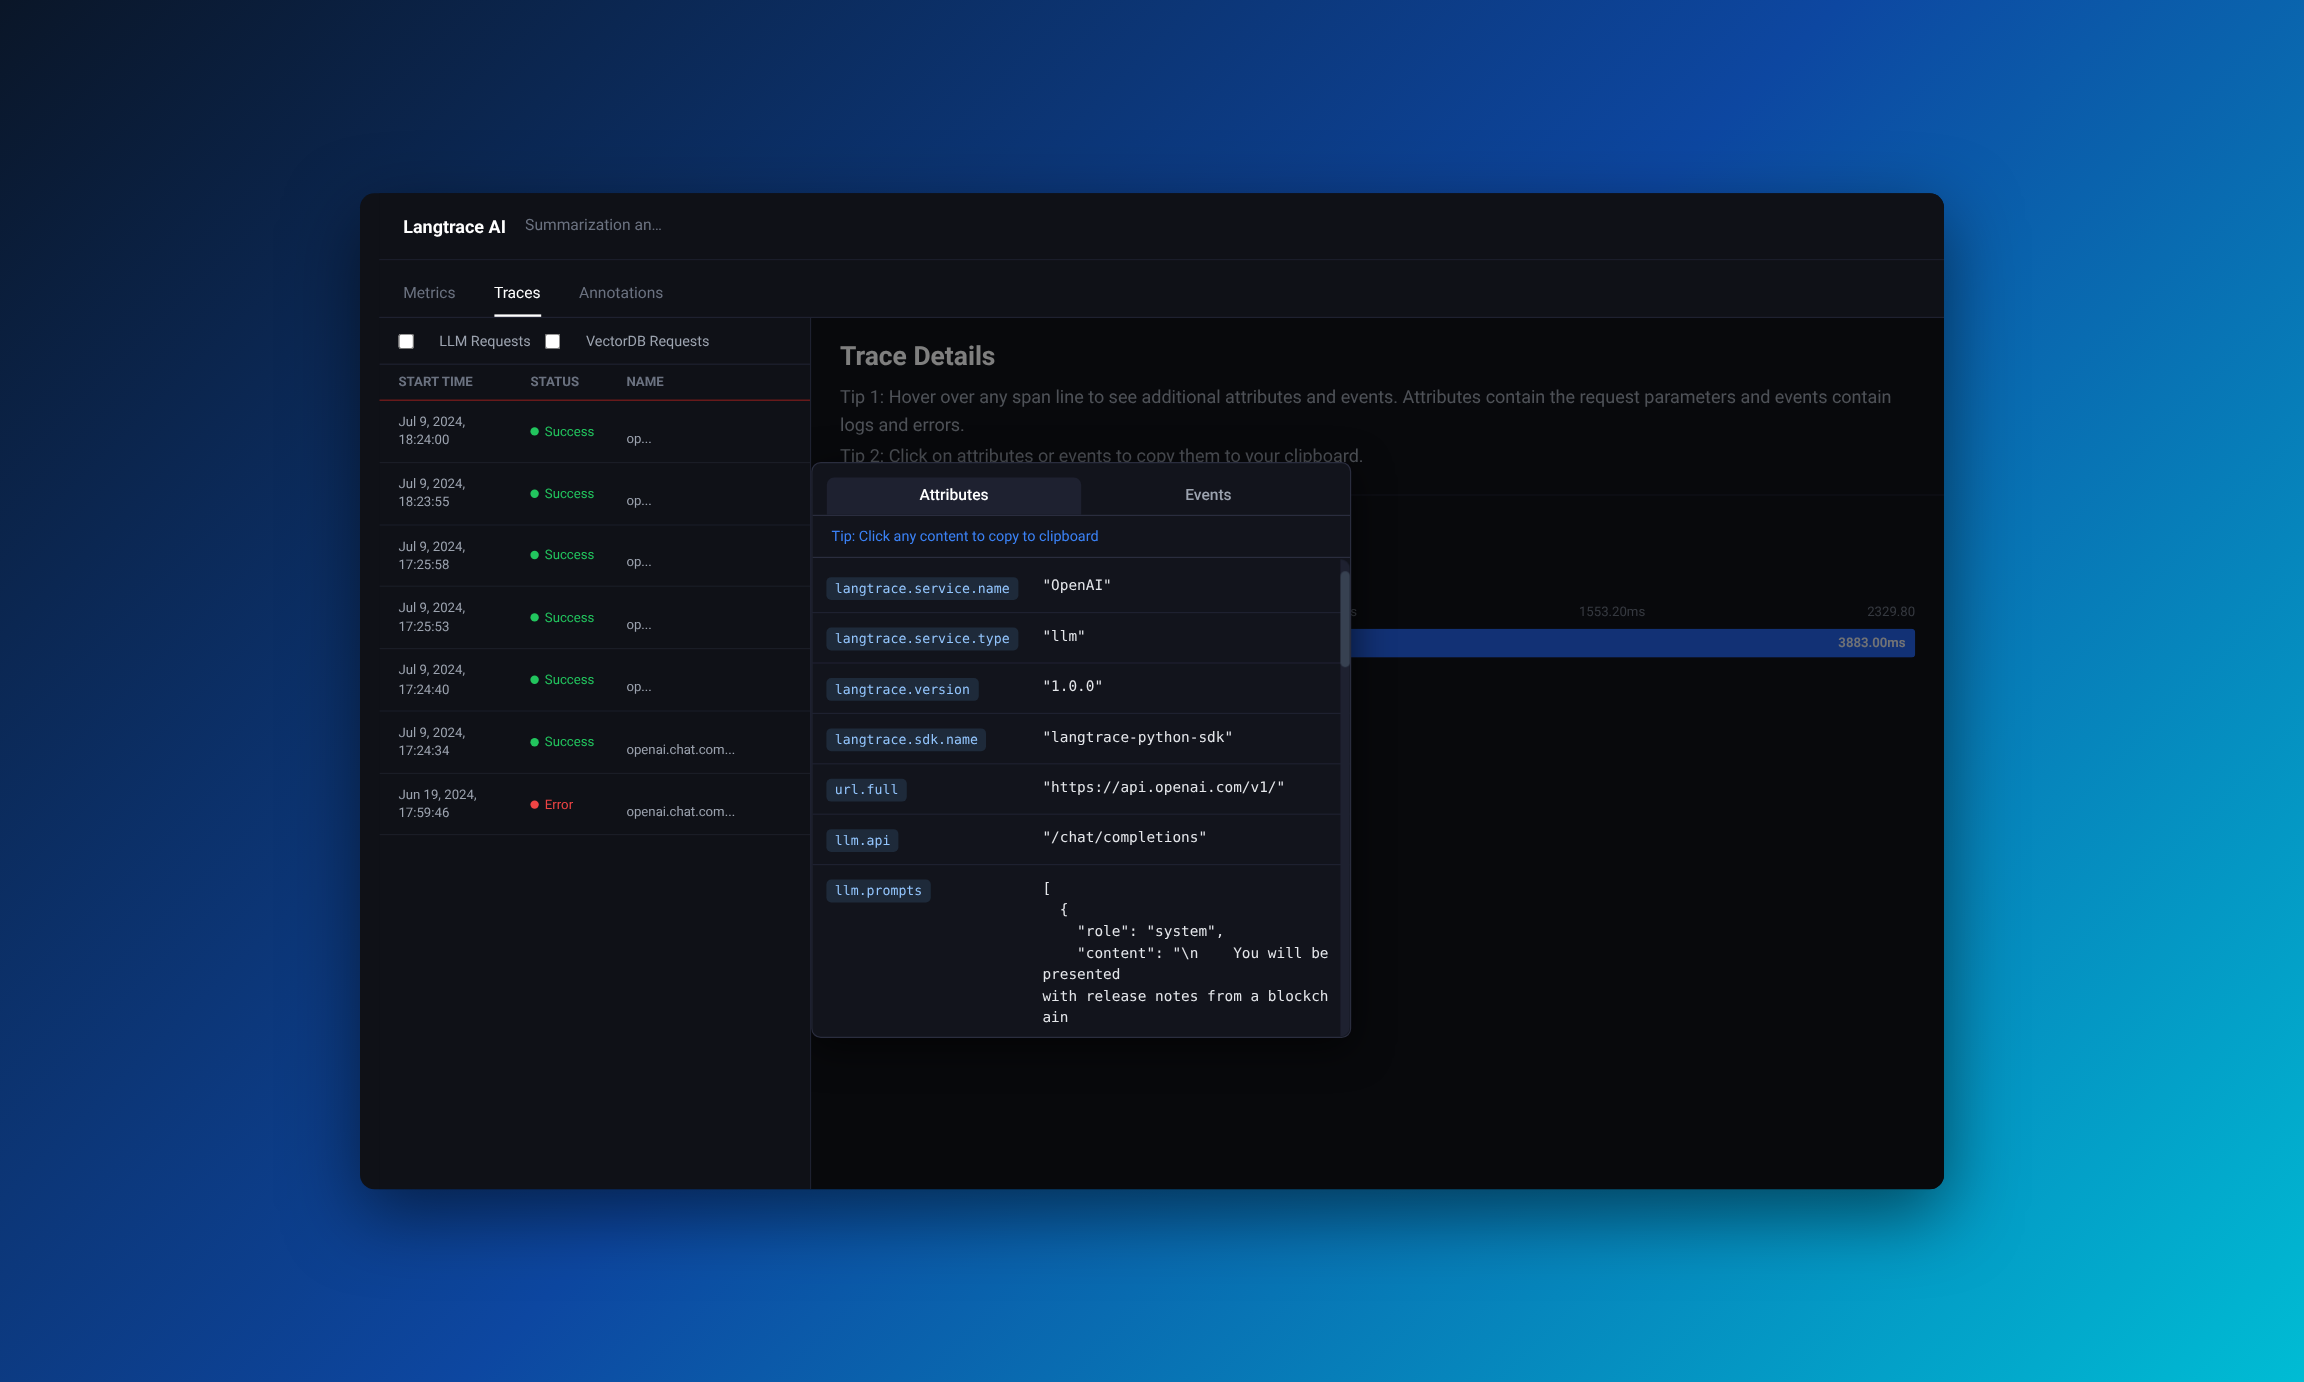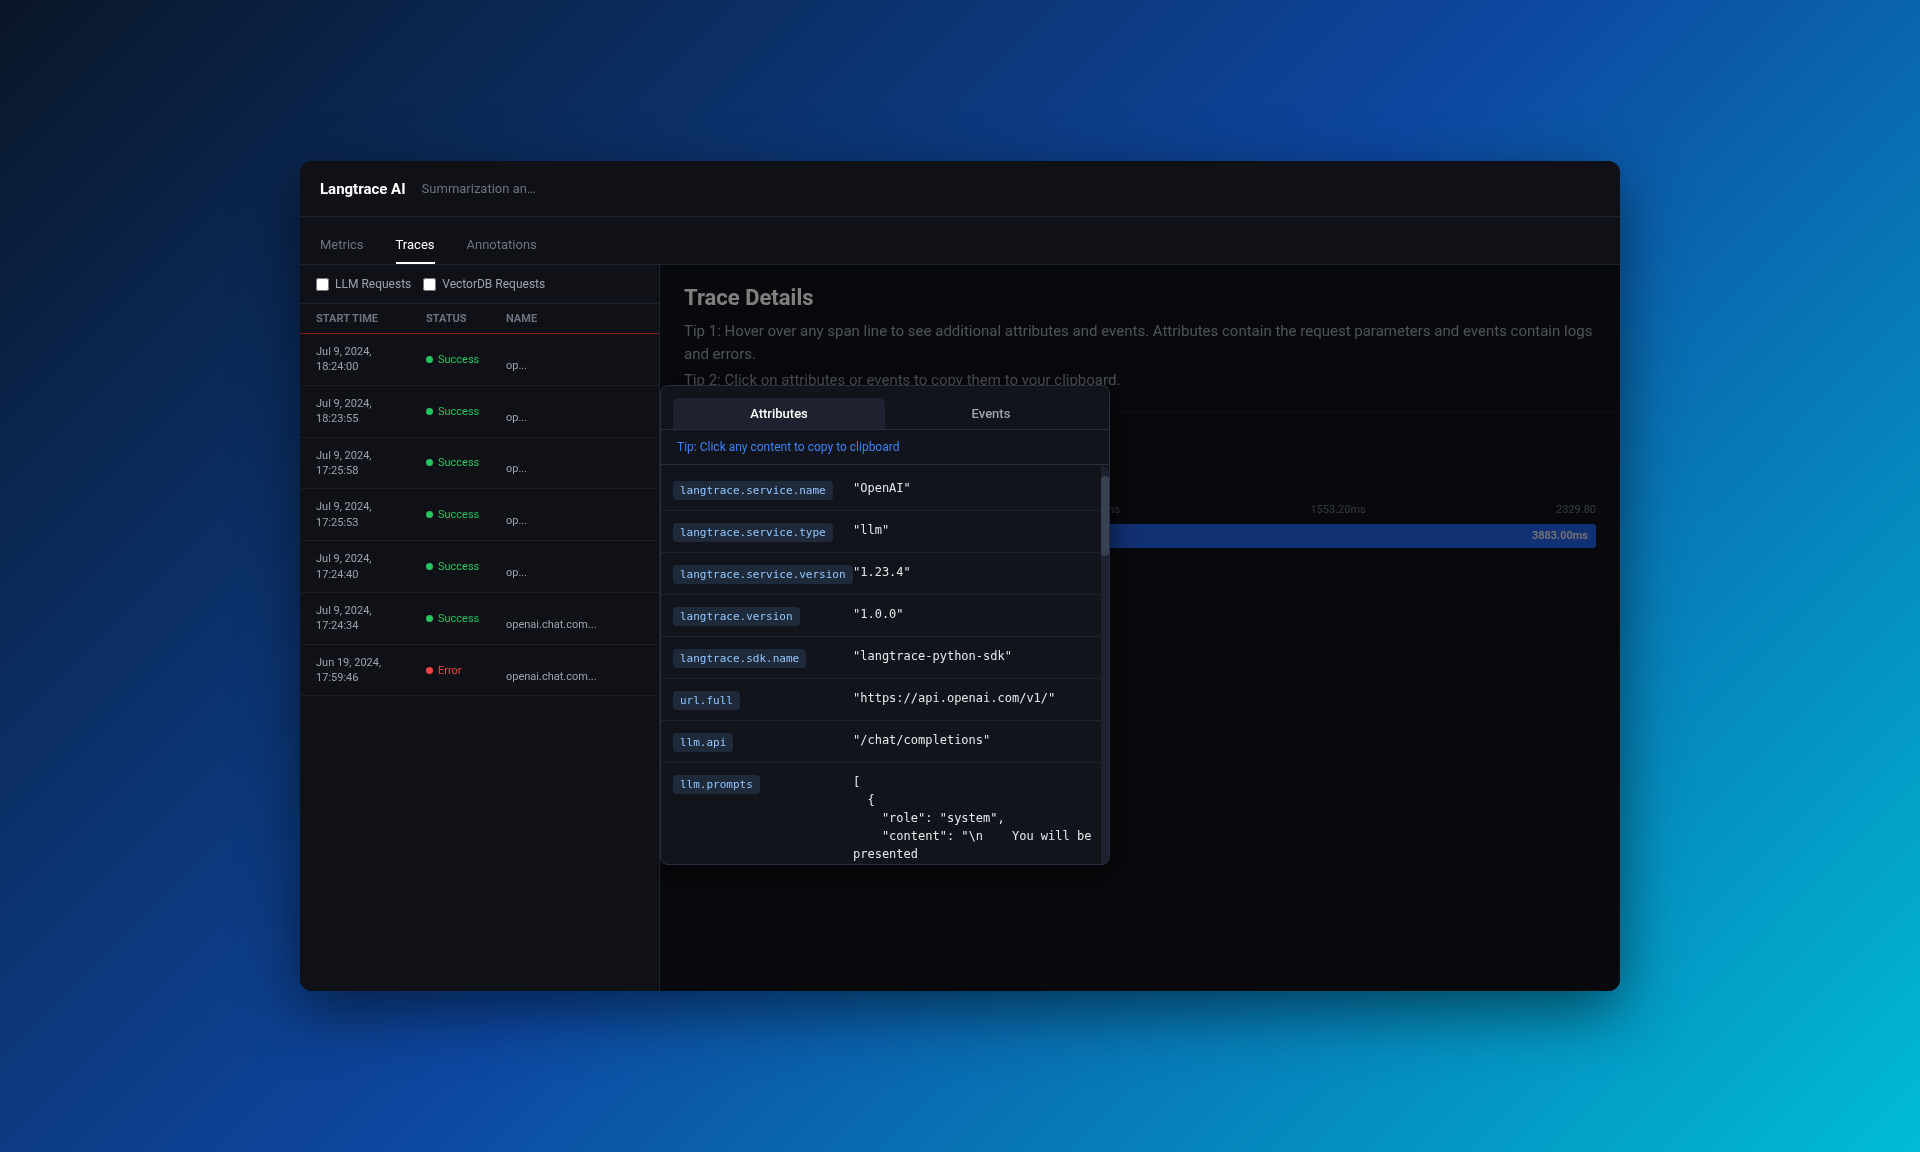--- a/index.html
+++ b/index.html
@@ -15,20 +15,21 @@
 
     .app-window {
       width: 1320px;
       height: 830px;
       background: #0f1117;
       border-radius: 12px;
       overflow: hidden;
       display: flex;
       flex-direction: column;
       box-shadow: 0 20px 60px rgba(0,0,0,0.5);
+      padding-left: 16px;
     }
 
     
     .top-bar {
       display: flex;
       align-items: center;
       padding: 0 20px;
       height: 56px;
       background: #0f1117;
       border-bottom: 1px solid #1e2130;
@@ -94,21 +95,21 @@
     .filter-bar {
       display: flex;
       align-items: center;
       gap: 12px;
       padding: 12px 16px;
       border-bottom: 1px solid #1e2130;
     }
     .checkbox-label {
       display: flex;
       align-items: center;
-      gap: 6px;
+      gap: 21px;
       font-size: 12px;
       color: #9ca3af;
     }
     .checkbox-label input[type="checkbox"] {
       width: 13px;
       height: 13px;
       accent-color: #3b82f6;
     }
 
     .table-header {
@@ -524,24 +525,20 @@
           <div class="modal-body">
             <div class="attr-row">
               <div class="attr-key"><span class="attr-key-badge">langtrace.service.name</span></div>
               <div class="attr-value">"OpenAI"</div>
             </div>
             <div class="attr-row">
               <div class="attr-key"><span class="attr-key-badge">langtrace.service.type</span></div>
               <div class="attr-value">"llm"</div>
             </div>
             <div class="attr-row">
-              <div class="attr-key"><span class="attr-key-badge">langtrace.service.version</span></div>
-              <div class="attr-value">"1.23.4"</div>
-            </div>
-            <div class="attr-row">
               <div class="attr-key"><span class="attr-key-badge">langtrace.version</span></div>
               <div class="attr-value">"1.0.0"</div>
             </div>
             <div class="attr-row">
               <div class="attr-key"><span class="attr-key-badge">langtrace.sdk.name</span></div>
               <div class="attr-value">"langtrace-python-sdk"</div>
             </div>
             <div class="attr-row">
               <div class="attr-key"><span class="attr-key-badge">url.full</span></div>
               <div class="attr-value">"https://api.openai.com/v1/"</div>

